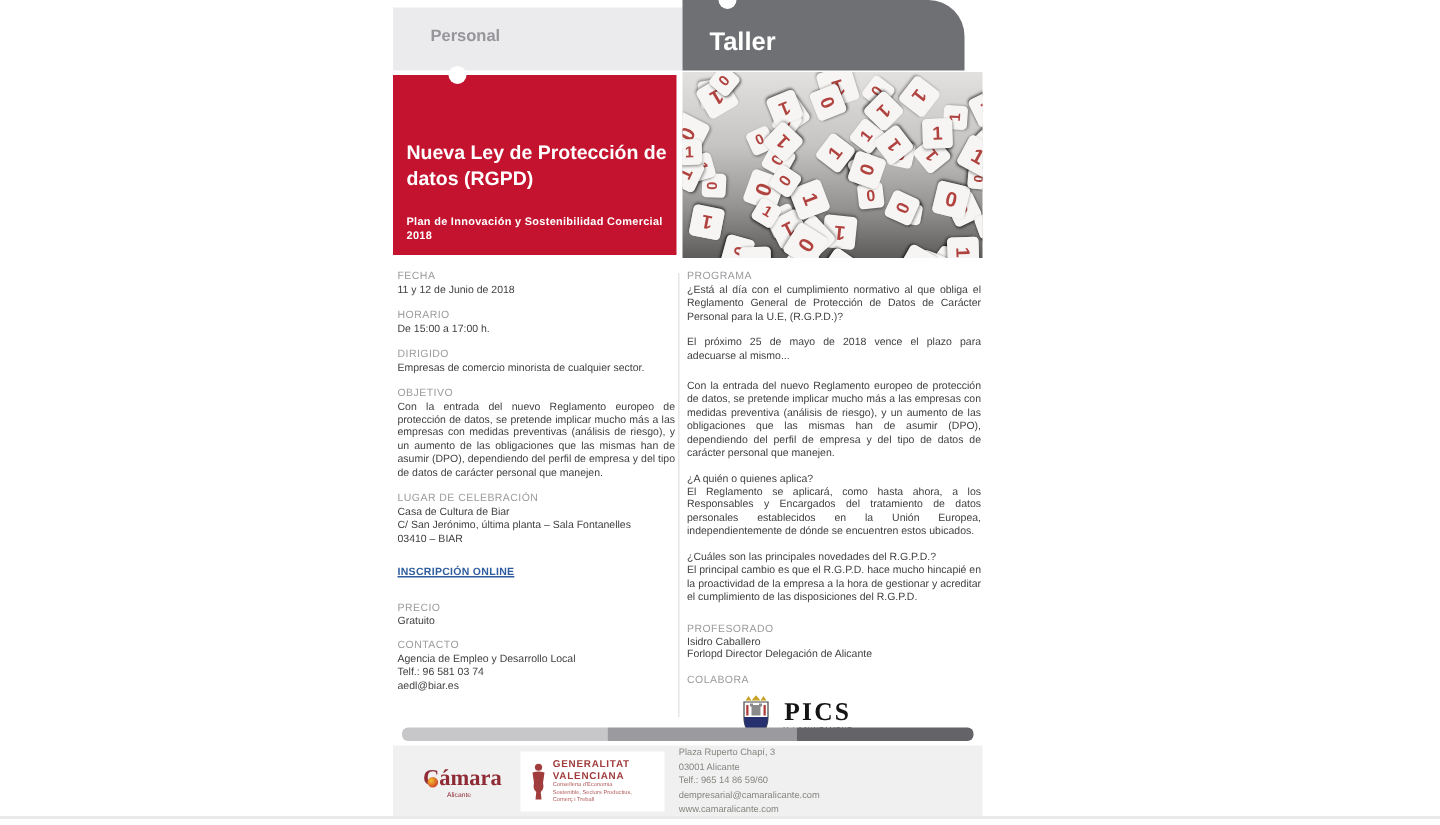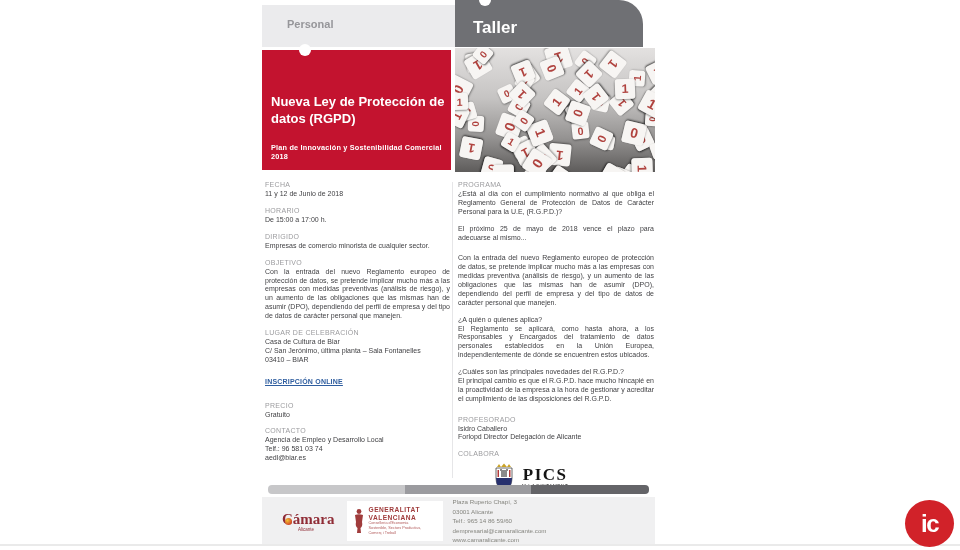--- a/index.html
+++ b/index.html
@@ -302,16 +302,13 @@
         <div>03001 Alicante</div>
         <div>Telf.:  965 14 86  59/60</div>
         <div class="alink">dempresarial@camaralicante.com</div>
         <div class="alink">www.camaralicante.com</div>
       </div>
     </div>
   </div>
 
   <div class="bottom-rule"></div>
 
-  <div class="ic-badge">
-    <span>ic</span>
-  </div>
 </div>
 
 </body></html>

